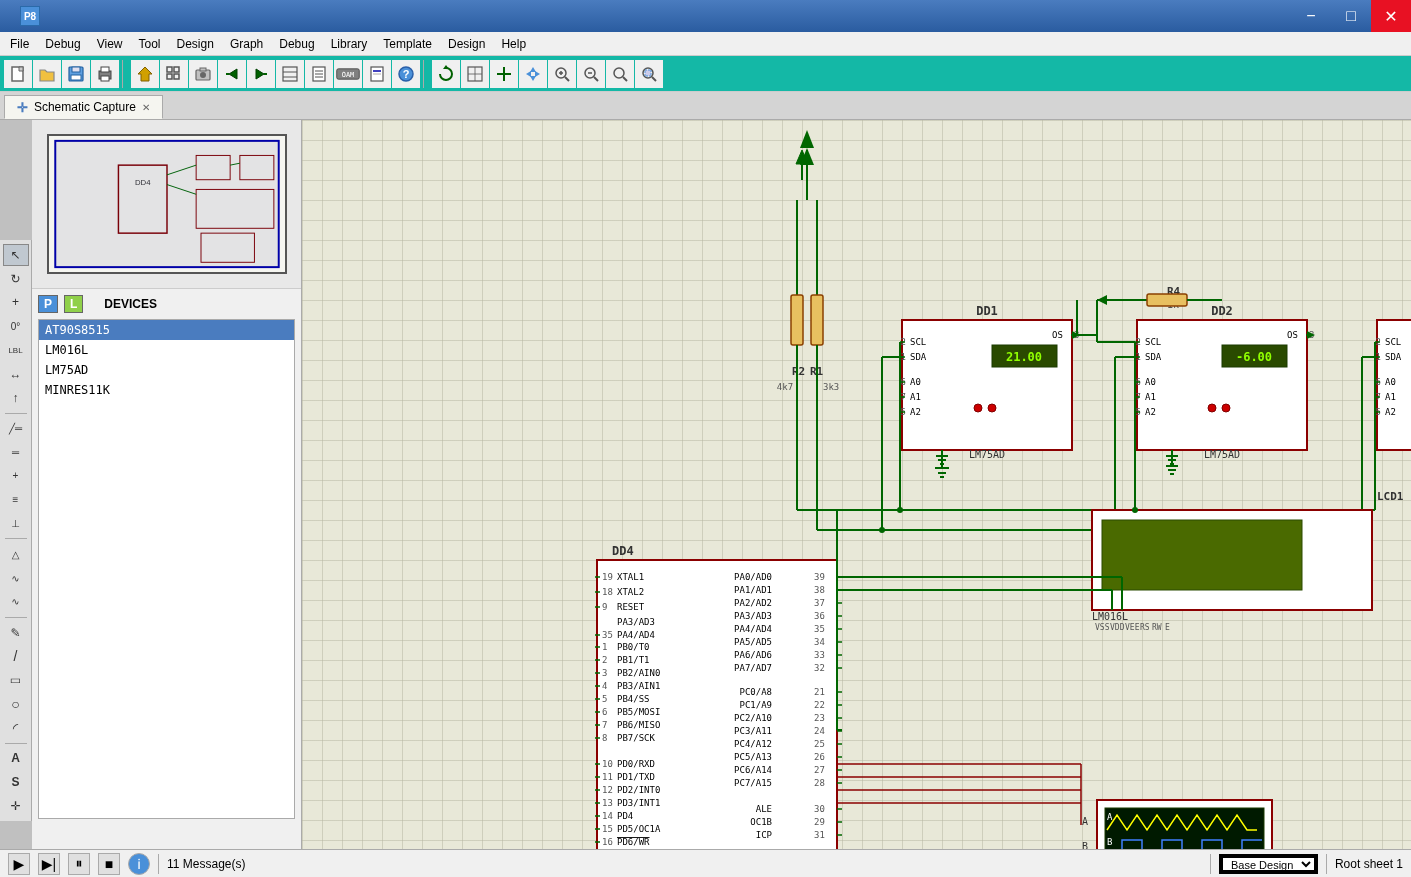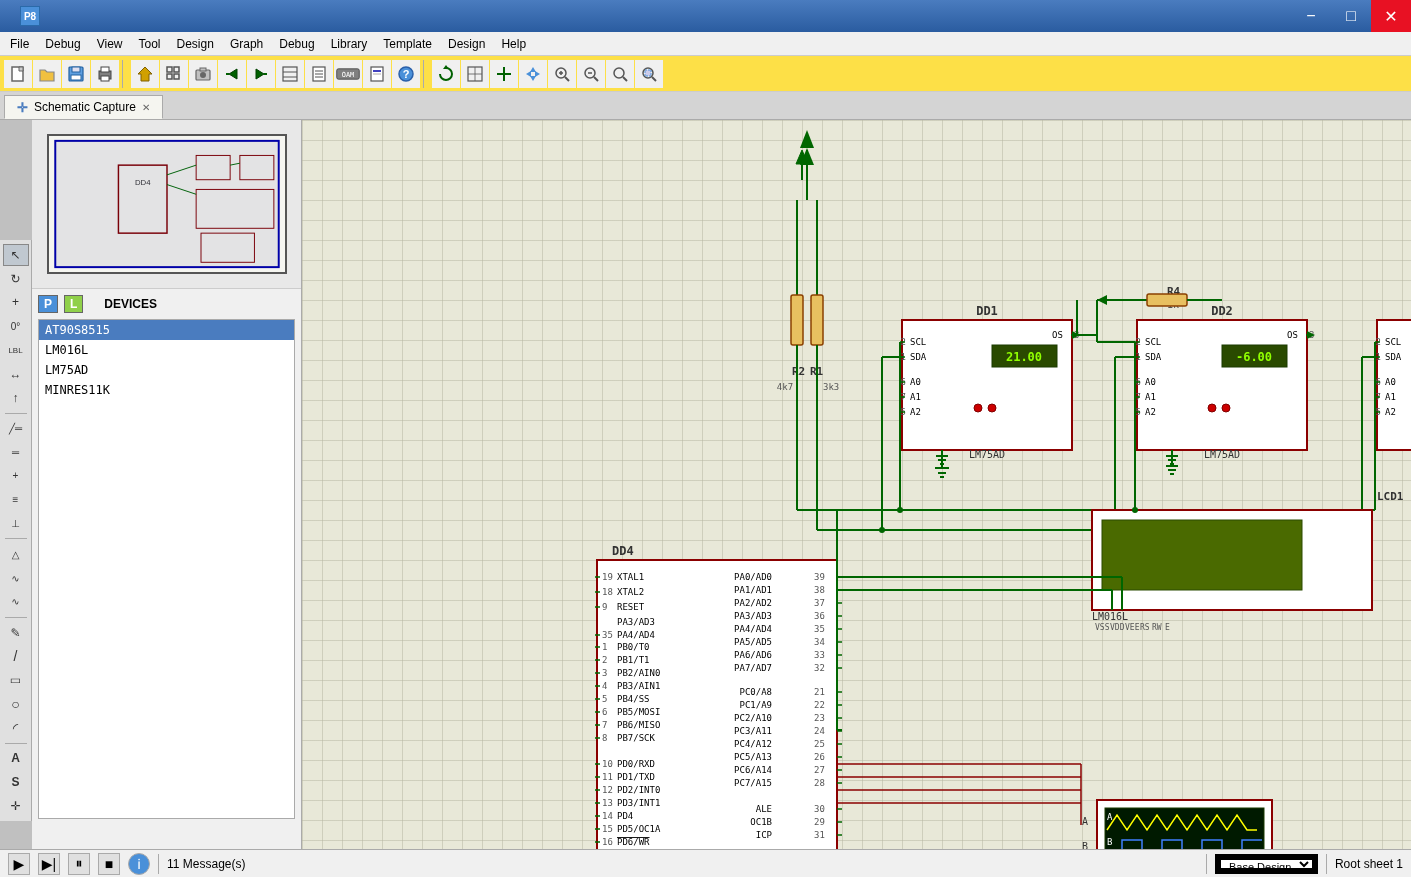--- a/index.html
+++ b/index.html
@@ -60,21 +60,21 @@
       padding: 2px 8px;
       cursor: pointer;
       font-size: 12px;
       height: 30px;
       display: flex;
       align-items: center;
     }
 
     
     #toolbar {
-      background: #fde047;
+      background: #14b8a6;
       height: 36px;
       display: flex;
       align-items: center;
       padding: 0 4px;
       border-bottom: 1px solid #ccc;
       gap: 1px;
     }
     .tb-btn {
       width: 28px;
       height: 28px;
@@ -225,21 +225,21 @@
       justify-content: center;
       background: #e0e0e0;
       border: 1px solid #aaa;
       cursor: pointer;
       font-size: 14px;
     }
     .status-divider { width: 1px; height: 20px; background: #aaa; }
     #design-select {
       height: 20px;
       font-size: 11px;
-      border: 6px solid #000000;
+      border: 4px solid #000000;
       background: white;
       padding: 0 4px;
     }
 
     
     #svg-overlay {
       position: absolute;
       top: 0;
       left: 0;
       width: 100%;

